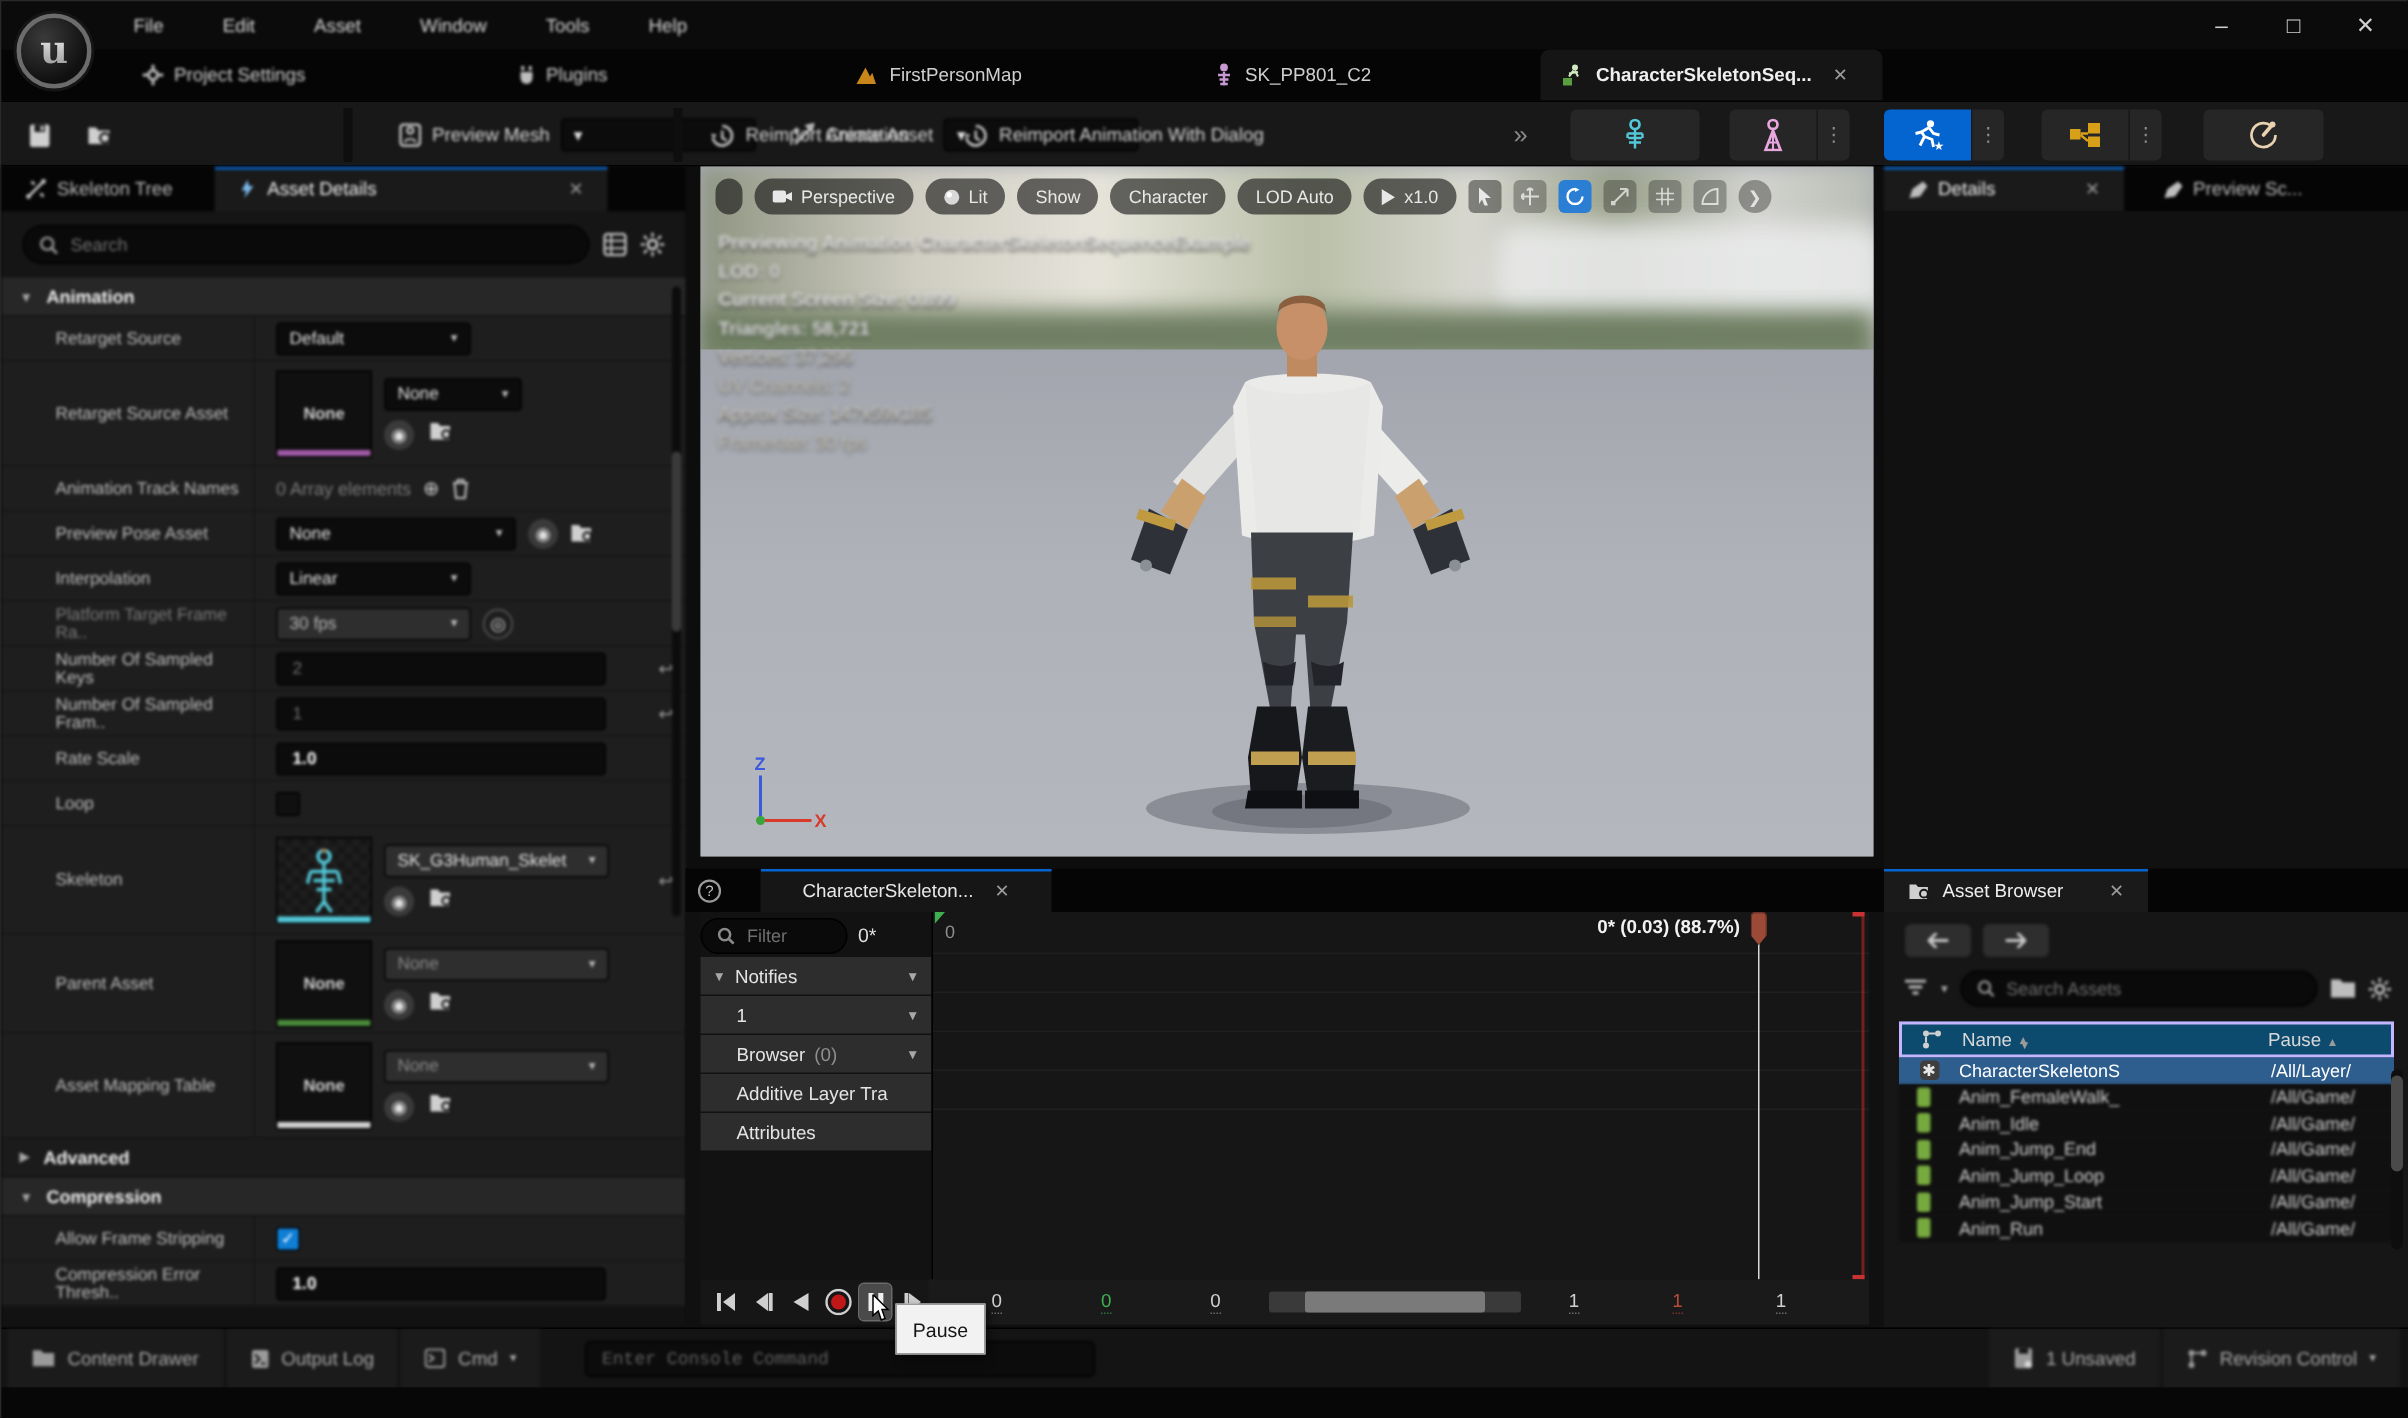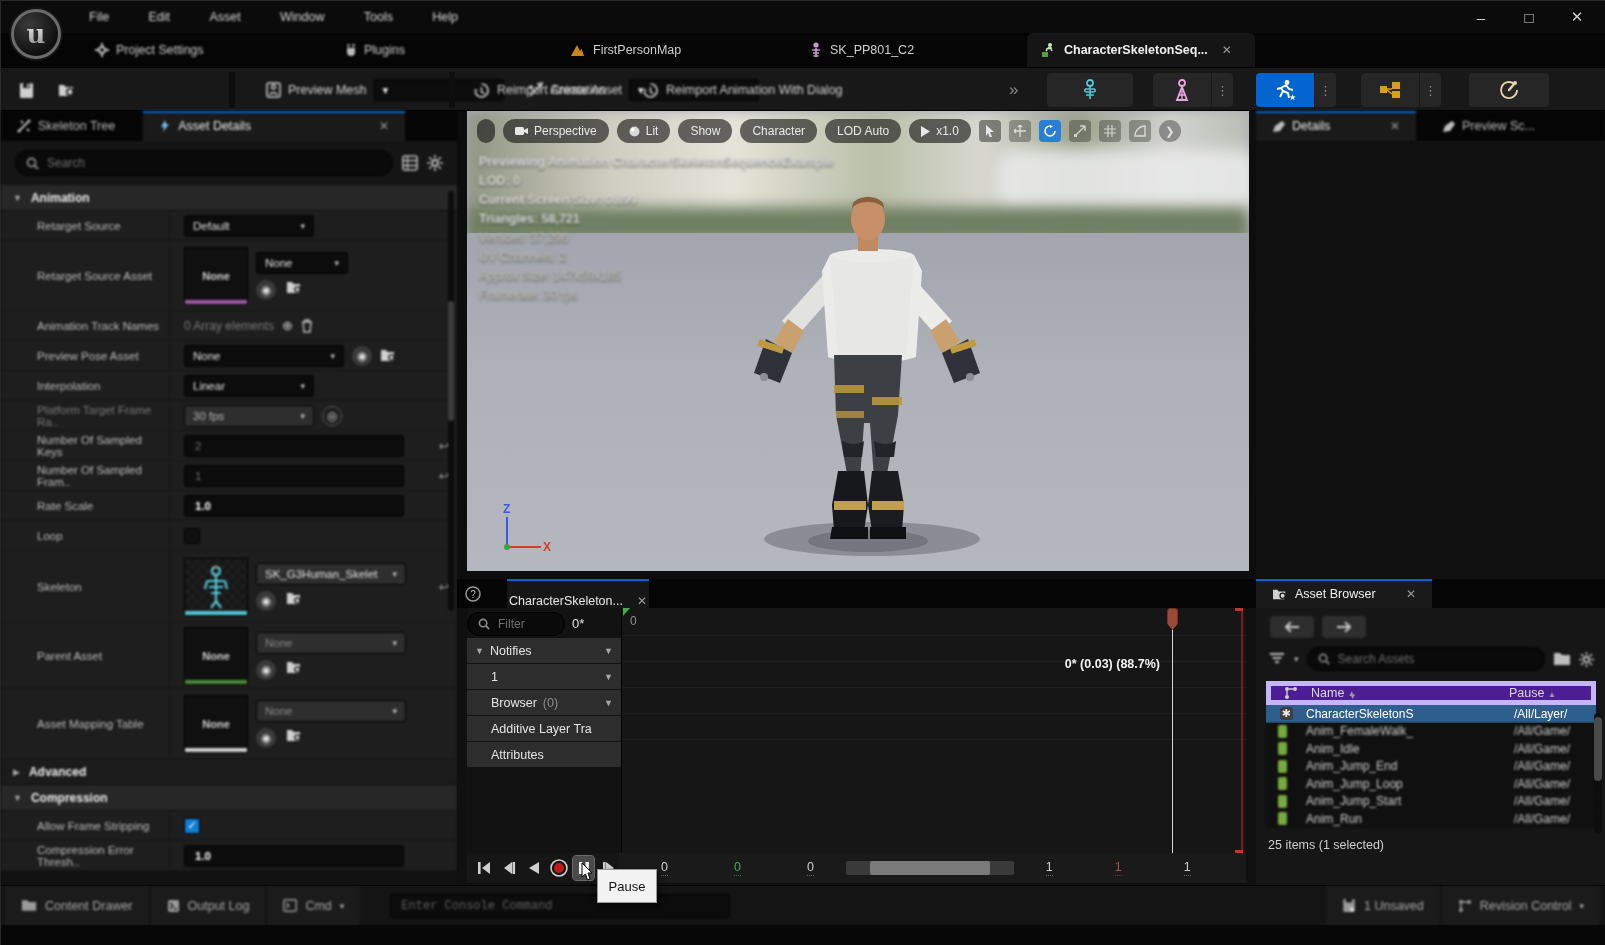--- a/index.html
+++ b/index.html
@@ -77,21 +77,21 @@
   .vp-pill { display:flex; align-items:center; gap:6px; height:24px; padding:0 12px; background:rgba(20,20,20,.62); border-radius:12px; color:#e8e8e8; font-size:12px; white-space:nowrap; }
   #vp-toolbar { position:absolute; left:10px; top:8px; display:flex; gap:8px; align-items:center; }
   .vp-ic { width:22px; height:22px; border-radius:4px; display:flex; align-items:center; justify-content:center; background:rgba(20,20,20,.45); color:#e8e8e8; font-size:11px; }
   .vp-ic.blue { background:#2a7fd4; }
   #vp-stats { position:absolute; left:12px; top:42px; color:#e9e9e9; font-size:12.5px; line-height:19px; text-shadow:0 1px 2px rgba(0,0,0,.8); }
   #vp-axis { position:absolute; left:28px; top:392px; width:60px; height:60px; }
 
   
   #timeline { left:456px; top:578px; width:799px; height:306px; background:#101010; }
   #tl-tabs { height:29px; background:#050505; display:flex; align-items:center; }
-  #tl-tab { margin-left:26px; height:29px; display:flex; align-items:flex-end; gap:8px; padding:0 2px; background:#161616; color:#e8e8e8; box-shadow:inset 0 2px 0 #0565d0; font-size:12.5px; }
+  #tl-tab { margin-left:26px; height:29px; display:flex; align-items:center; gap:8px; padding:0 28px; background:#161616; color:#e8e8e8; box-shadow:inset 0 2px 0 #0565d0; font-size:12.5px; }
   #tl-left { position:absolute; left:10px; top:29px; width:154px; bottom:32px; background:#121212; }
   .tl-filter-row { display:flex; align-items:center; gap:7px; height:27px; margin-top:2px; }
   .tl-row { height:25px; margin-top:1px; background:#2d2d2d; display:flex; align-items:center; padding:0 8px; color:#e4e4e4; font-size:12.5px; gap:6px; }
   .tl-row .grow { flex:1; }
   .tl-caret { color:#a8a8a8; font-size:9px; }
   #tl-track-area { position:absolute; left:164px; top:29px; right:10px; bottom:32px; background:#161616; border-left:1px solid #000; }
   .tl-hline { position:absolute; left:0; right:0; height:1px; background:#1f1f1f; }
   #tl-playhead-line { position:absolute; top:0; bottom:0; width:1px; background:#d8d8d8; }
   #tl-playhead-marker { position:absolute; top:0; width:11px; height:22px; background:#9c4a38; border:1px solid #6e3226; border-radius:3px 3px 4px 4px; clip-path:polygon(0 0,100% 0,100% 70%,50% 100%,0 70%); }
   #tl-playhead-label { position:absolute; top:3px; color:#f2f2f2; font-size:12.5px; font-weight:bold; }
@@ -111,21 +111,21 @@
   #tooltip { left:596px; top:868px; width:60px; height:34px; background:#f2f2f2; border:1px solid #9a9a9a; box-shadow:2px 3px 6px rgba(0,0,0,.6); display:flex; align-items:center; justify-content:center; color:#141414; font-size:13px; z-index:60; }
 
   
   #right-top { left:1255px; top:110px; width:350px; height:468px; background:#101010; }
   #right-tabs { height:30px; background:#050505; display:flex; }
   #details-body { position:absolute; left:0; top:30px; right:0; bottom:0; background:#111; }
 
   #asset-browser { left:1255px; top:578px; width:350px; height:306px; background:#161616; }
   #ab-tabrow { height:29px; background:#050505; display:flex; }
   .ab-nav { width:44px; height:22px; background:#2e2e2e; border-radius:4px; display:flex; align-items:center; justify-content:center; color:#c9c9c9; }
-  #ab-table-hdr { display:flex; height:24px; background:#4c1d95; border:5px solid #c4b5fd; align-items:center; color:#d8d8d8; font-size:12.5px; }
+  #ab-table-hdr { display:flex; height:24px; background:#0c4a6e; border:2px solid #c4b5fd; align-items:center; color:#d8d8d8; font-size:12.5px; }
   .ab-row { display:flex; height:17.5px; align-items:center; font-size:12px; color:#cfcfcf; background:#101010; }
   .ab-row.selected { background:#2e5e8e; color:#fff; }
   .ab-chip { width:9px; height:13px; background:#76a93e; border-radius:2px; margin-right:8px; }
   .ab-col-icon { width:40px; flex-shrink:0; display:flex; justify-content:center; }
   .ab-col-name { flex:1; display:flex; align-items:center; overflow:hidden; white-space:nowrap; }
   .ab-col-path { width:82px; flex-shrink:0; }
   #ab-scroll { position:absolute; right:4px; top:134px; width:8px; height:120px; background:#0e0e0e; border-radius:4px; }
   #ab-scroll .t { position:absolute; top:4px; left:0; width:8px; height:64px; background:#4a4a4a; border-radius:4px; }
 
   
@@ -767,21 +767,21 @@
     <div id="tl-track-area">
       <div id="tl-start-tick"></div>
       <div id="tl-ruler-num" style="left:8px;">0</div>
       <div class="tl-hline" style="top:27px;"></div>
       <div class="tl-hline" style="top:53px;"></div>
       <div class="tl-hline" style="top:79px;"></div>
       <div class="tl-hline" style="top:105px;"></div>
       <div class="tl-hline" style="top:131px;"></div>
       <div id="tl-playhead-line" style="left:550px;"></div>
       <div id="tl-playhead-marker" style="left:545px;"></div>
-      <div id="tl-playhead-label" style="right:86px;margin-top:46px;">0* (0.03) (88.7%)</div>
+      <div id="tl-playhead-label" style="right:86px;">0* (0.03) (88.7%)</div>
       <div id="tl-endline" style="right:3px;"></div>
     </div>
 
     <div id="tl-footer">
       <div style="display:flex; gap:4px; padding-left:6px; width:152px;">
         <div class="pb-btn">
             <svg width="14" height="14" viewBox="0 0 14 14">
               <rect x="1" y="1" width="2.6" height="12" fill="#cfcfcf"></rect>
               <path d="M13 1 5 7l8 6z" fill="#cfcfcf"></path>
             </svg>
@@ -957,21 +957,20 @@
         <div class="ab-col-icon">
             <span class="ab-chip"></span>
           </div>
         <div class="ab-col-name">Anim_Run</div>
         <div class="ab-col-path">/All/Game/</div>
       </div>
     </div>
     <div id="ab-scroll">
         <div class="t"></div>
       </div>
-    <div style="padding:10px 0 0 12px; color:#cfcfcf; font-size:12.5px;">25 items (1 selected)</div>
   </div>
 
   <div id="statusbar" class="abs">
     <div class="sb-btn soft" style="margin-left:4px;">
       <svg class="ic" width="16" height="13" viewBox="0 0 18 14">
           <path d="M1 1h6l2 2h8v10H1z" fill="#9a9a9a"></path>
         </svg>
       <span>Content Drawer</span>
     </div>
     <div class="sb-btn soft">

